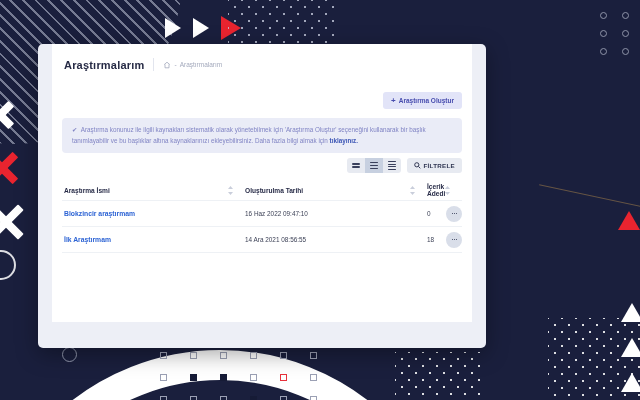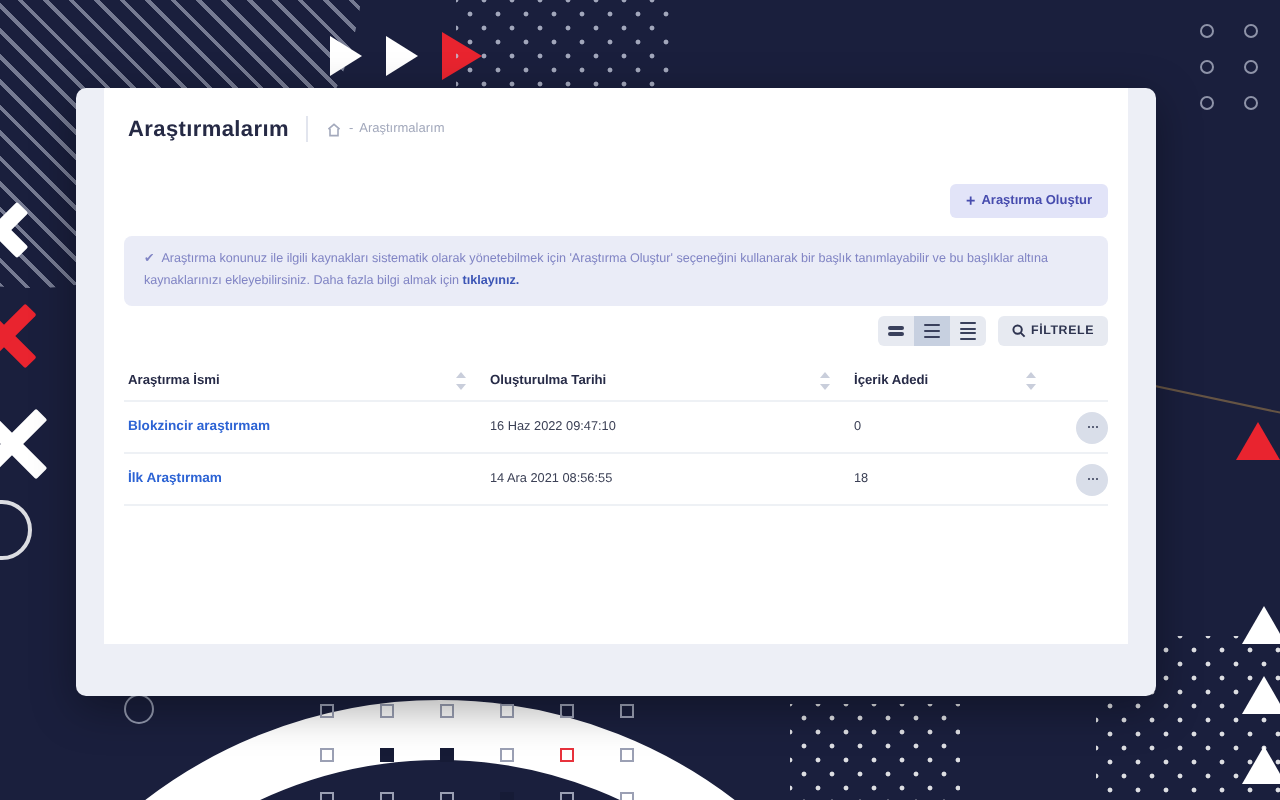--- a/index.html
+++ b/index.html
@@ -37,21 +37,21 @@
     border:1.5px solid #9298ad;}
   .diag-line{left:538px;top:196px;width:112px;height:1px;background:#6e5a45;
     transform:rotate(12deg);opacity:.9;}
   .sq-grid{left:160px;top:352px;display:grid;grid-template-columns:repeat(6,30px);
     grid-auto-rows:22px;}
   .sq{width:5px;height:5px;border:1px solid #9ba0b4;background:transparent;}
   .sq.dark{background:#161b36;border-color:#161b36;}
   .sq.red{border-color:#e8323c;}
 
   
-  .card{position:absolute;left:38px;top:44px;width:540px;height:304px;background:#edeff6;
+  .card{position:absolute;left:38px;top:44px;width:448px;height:304px;background:#edeff6;
     border-radius:5px;overflow:hidden;z-index:5;box-shadow:0 6px 22px rgba(0,0,0,.35);}
   .panel{position:absolute;left:14px;right:14px;top:0;height:278px;background:#ffffff;}
 
   .page-header{display:flex;align-items:center;padding:14px 12px 0 12px;}
   .page-title{font-size:11px;font-weight:bold;color:#262a45;letter-spacing:.2px;}
   .v-divider{width:1px;height:13px;background:#e2e5ee;margin:0 9px;}
   .crumb{display:flex;align-items:center;gap:3px;font-size:6.5px;color:#a3a9bc;}
 
   .create-btn{position:absolute;right:10px;top:48px;height:17px;display:flex;align-items:center;
     gap:3px;padding:0 8px;background:#e2e4f8;color:#474cae;border:none;border-radius:3px;

